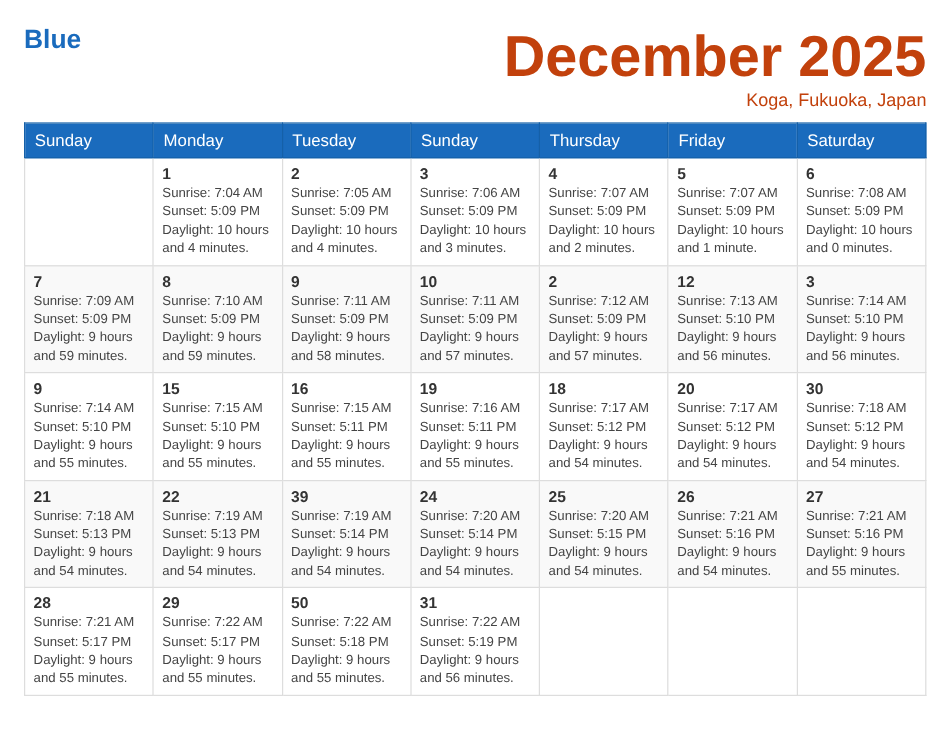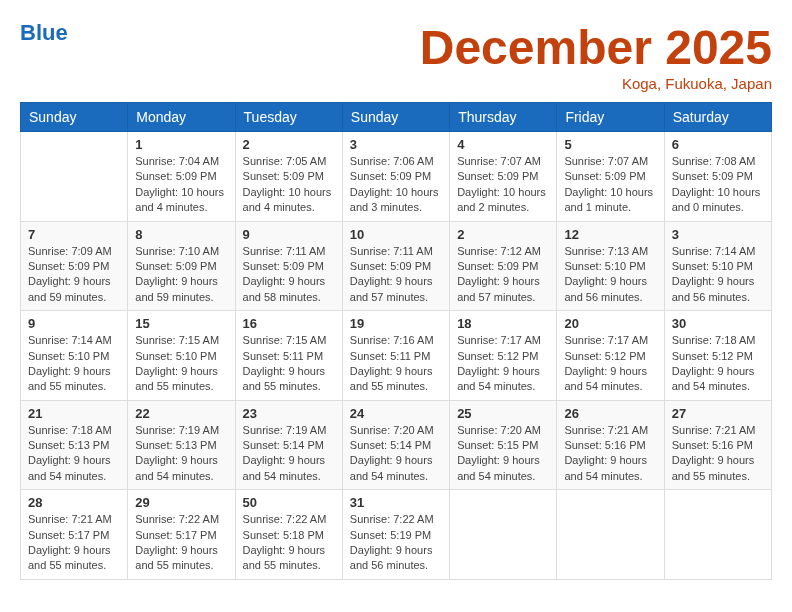--- a/index.html
+++ b/index.html
@@ -211,21 +211,21 @@
       <tr>
         <td>
           <span class="day-number">21</span>
           <div class="day-info">Sunrise: 7:18 AM<br>Sunset: 5:13 PM<br>Daylight: 9 hours<br>and 54 minutes.</div>
         </td>
         <td>
           <span class="day-number">22</span>
           <div class="day-info">Sunrise: 7:19 AM<br>Sunset: 5:13 PM<br>Daylight: 9 hours<br>and 54 minutes.</div>
         </td>
         <td>
-          <span class="day-number">23</span>
+          <span class="day-number">39</span>
           <div class="day-info">Sunrise: 7:19 AM<br>Sunset: 5:14 PM<br>Daylight: 9 hours<br>and 54 minutes.</div>
         </td>
         <td>
           <span class="day-number">24</span>
           <div class="day-info">Sunrise: 7:20 AM<br>Sunset: 5:14 PM<br>Daylight: 9 hours<br>and 54 minutes.</div>
         </td>
         <td>
           <span class="day-number">25</span>
           <div class="day-info">Sunrise: 7:20 AM<br>Sunset: 5:15 PM<br>Daylight: 9 hours<br>and 54 minutes.</div>
         </td>

